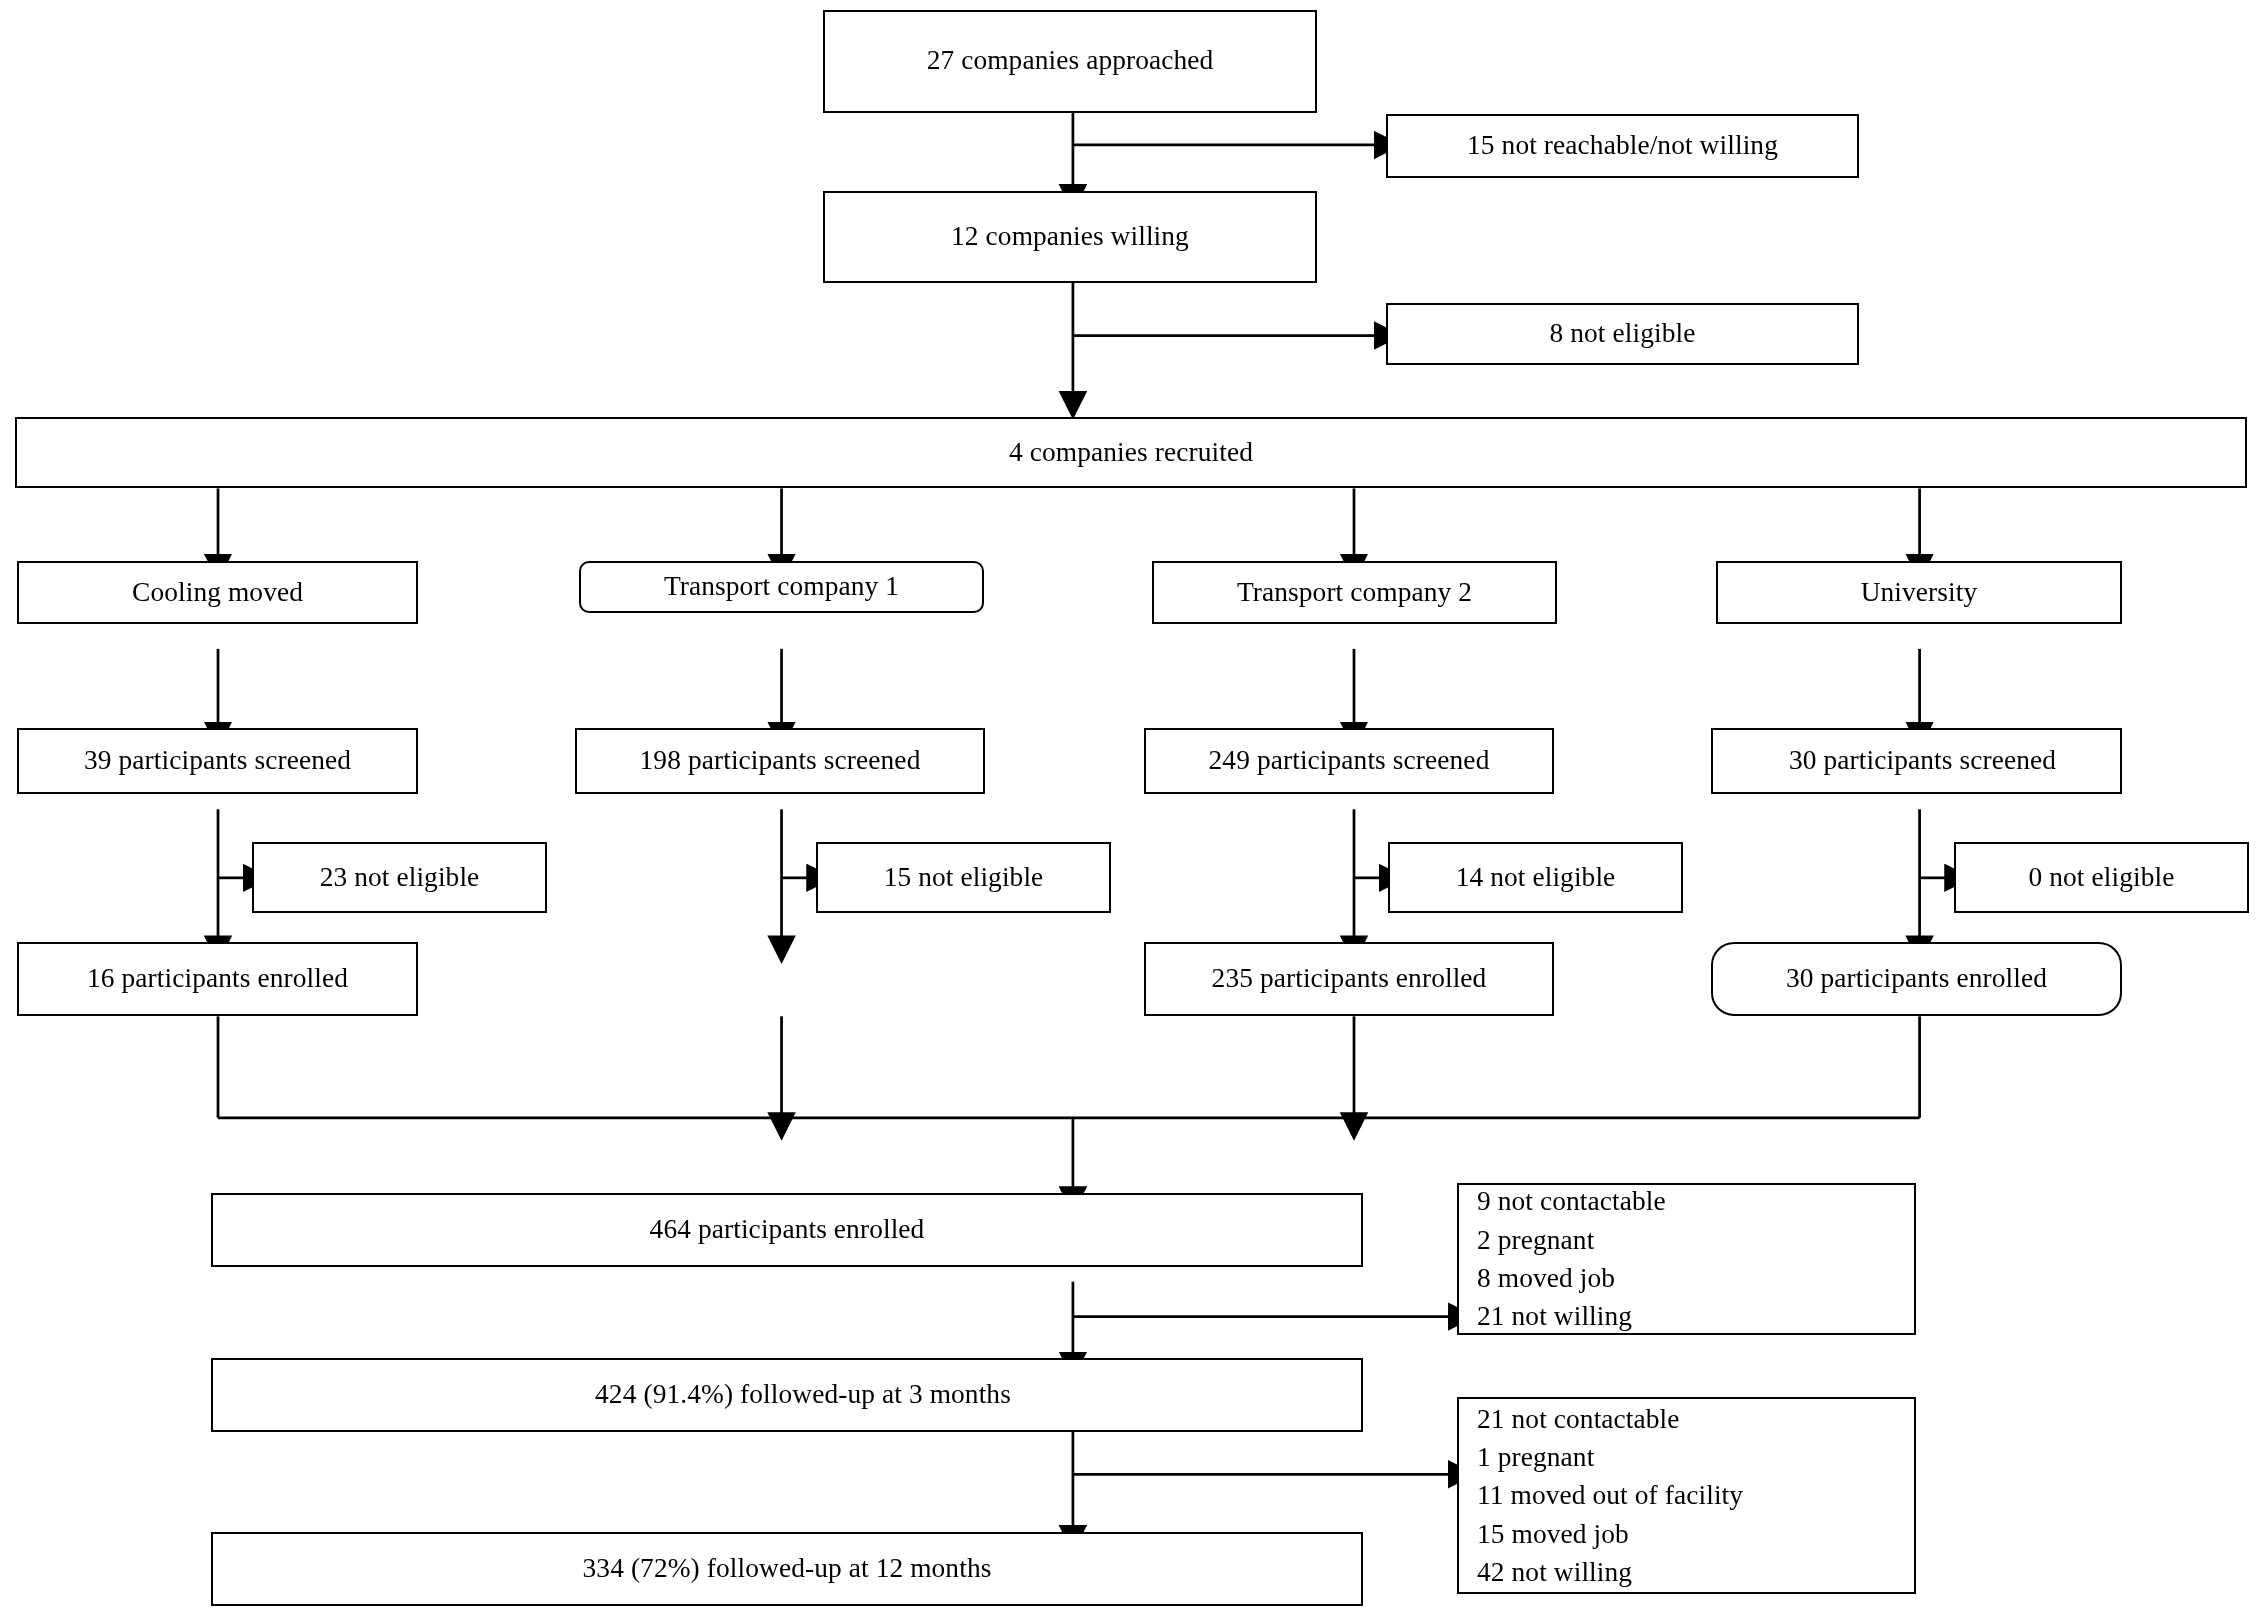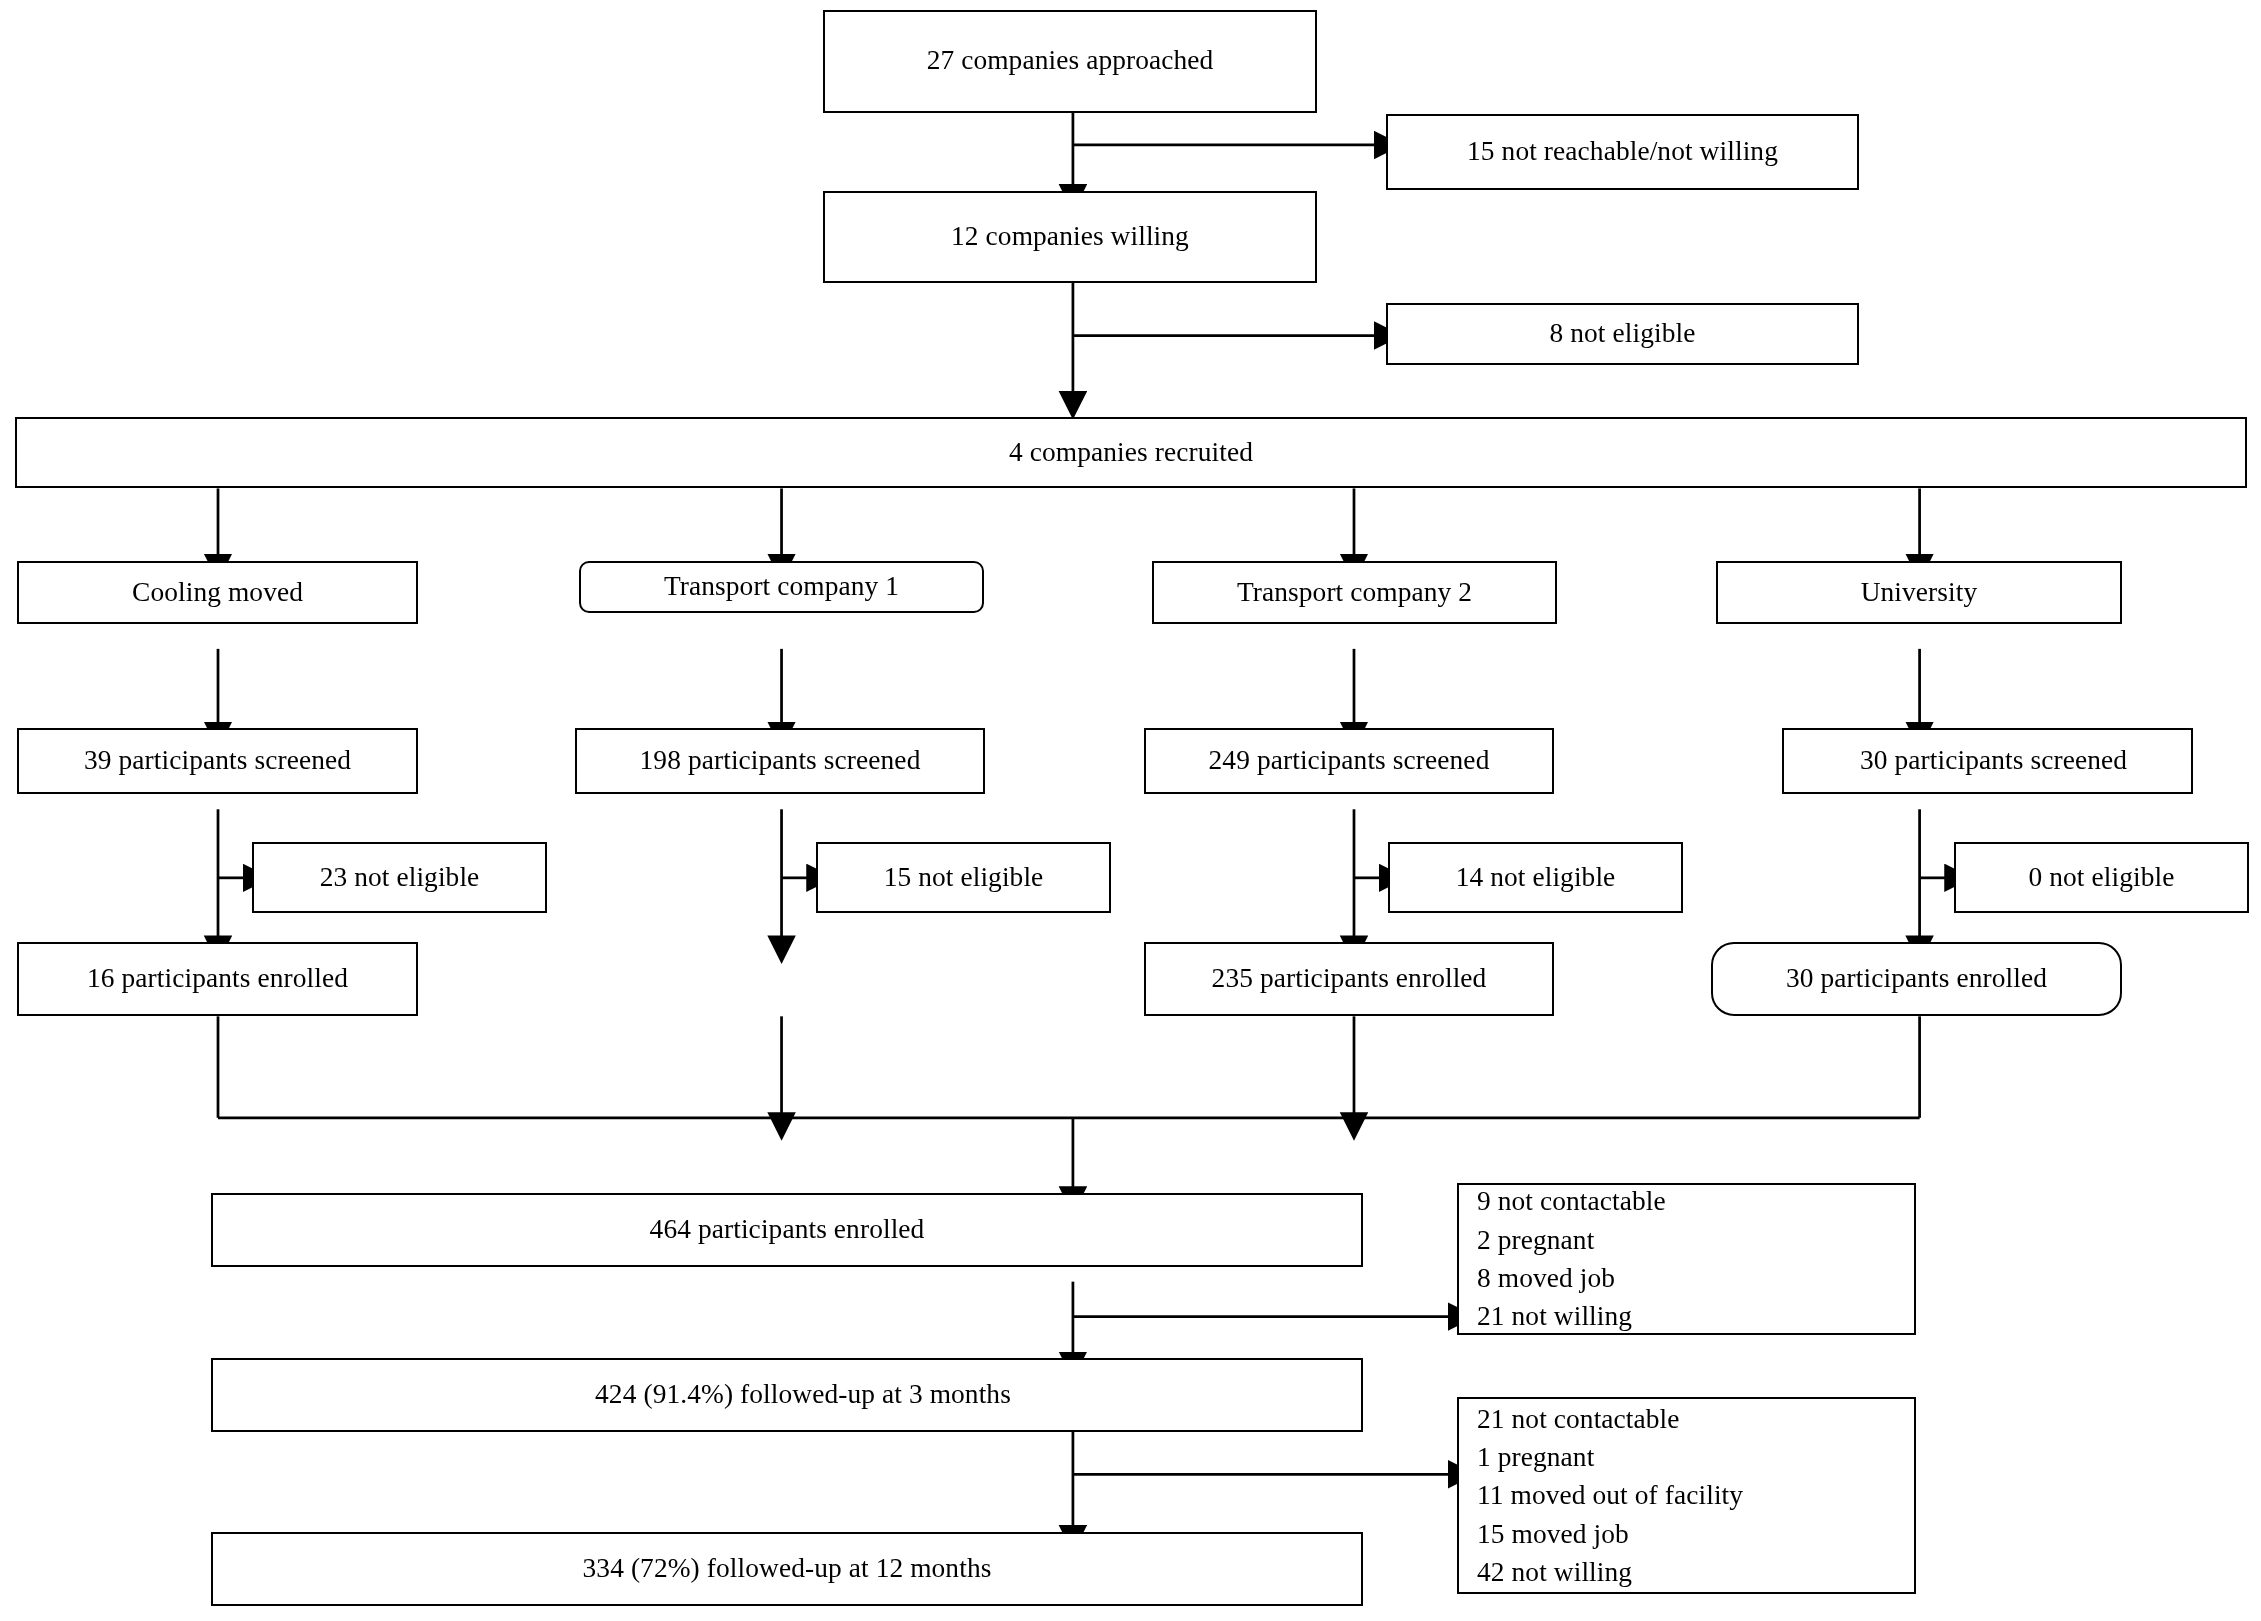--- a/index.html
+++ b/index.html
@@ -104,21 +104,21 @@
 
       <line x1="1565" y1="2070" x2="1565" y2="2232" marker-end="url(#ah)"></line>
       <line x1="1565" y1="2150" x2="2120" y2="2150" marker-end="url(#ah)"></line>
     </g>
   </svg>
 
   <div class="box" style="left:823px; top:9.6px; width:494px; height:103px;">
     <span class="box-label">27 companies approached</span>
   </div>
 
-  <div class="box" style="left:1386px; top:114px; width:473px; height:76px;">
+  <div class="box" style="left:1386px; top:114px; width:473px; height:64px;">
     <span class="box-label">15 not reachable/not willing</span>
   </div>
 
   <div class="box" style="left:823px; top:191px; width:494px; height:92px;">
     <span class="box-label">12 companies willing</span>
   </div>
 
   <div class="box" style="left:1386px; top:303px; width:473px; height:62px;">
     <span class="box-label">8 not eligible</span>
   </div>
@@ -142,21 +142,21 @@
 
   <div class="box" style="left:17px; top:728px; width:401px; height:66px;">
     <span class="box-label">39 participants screened</span>
   </div>
   <div class="box" style="left:575px; top:728px; width:410px; height:66px;">
     <span class="box-label">198 participants screened</span>
   </div>
   <div class="box" style="left:1144px; top:728px; width:410px; height:66px;">
     <span class="box-label">249 participants screened</span>
   </div>
-  <div class="box" style="left:1782px; top:728px; width:411px; height:66px;padding-left:12px;">
+  <div class="box" style="left:1711px; top:728px; width:411px; height:66px;padding-left:12px;">
     <span class="box-label">30 participants screened</span>
   </div>
 
   <div class="box" style="left:252px; top:842px; width:295px; height:71px;">
     <span class="box-label">23 not eligible</span>
   </div>
   <div class="box" style="left:816px; top:842px; width:295px; height:71px;">
     <span class="box-label">15 not eligible</span>
   </div>
   <div class="box" style="left:1388px; top:842px; width:295px; height:71px;">

